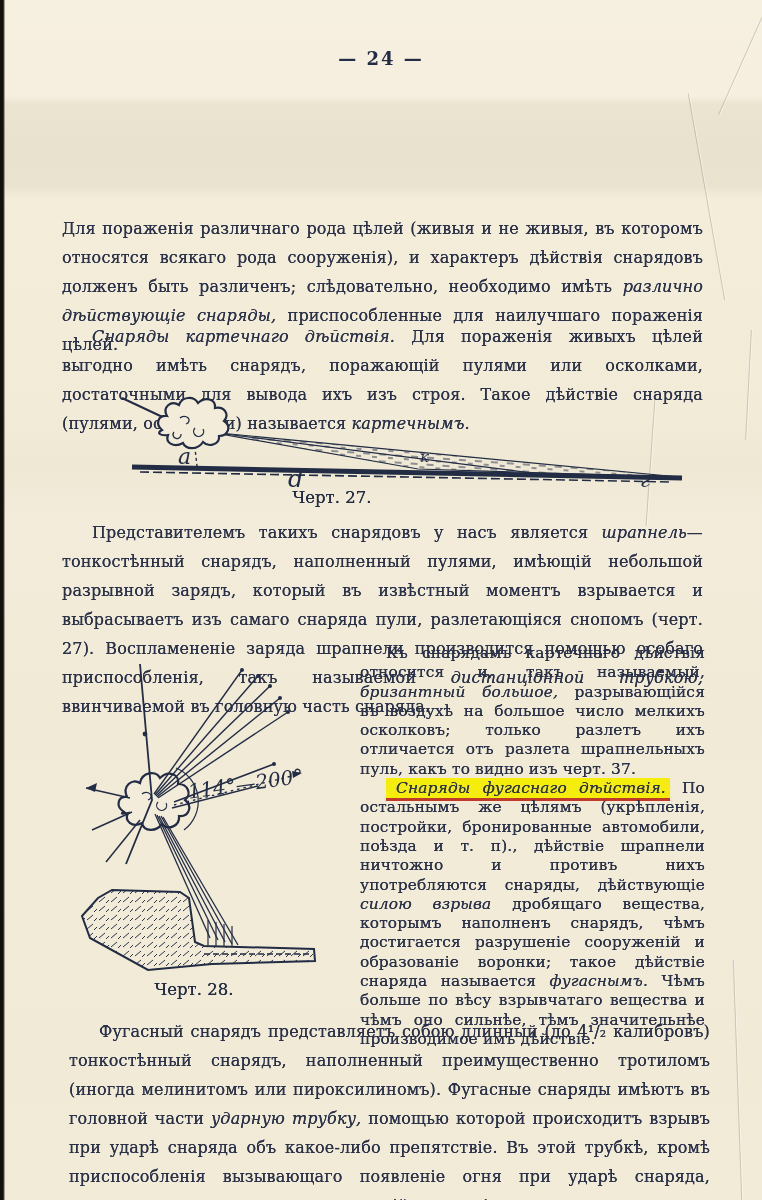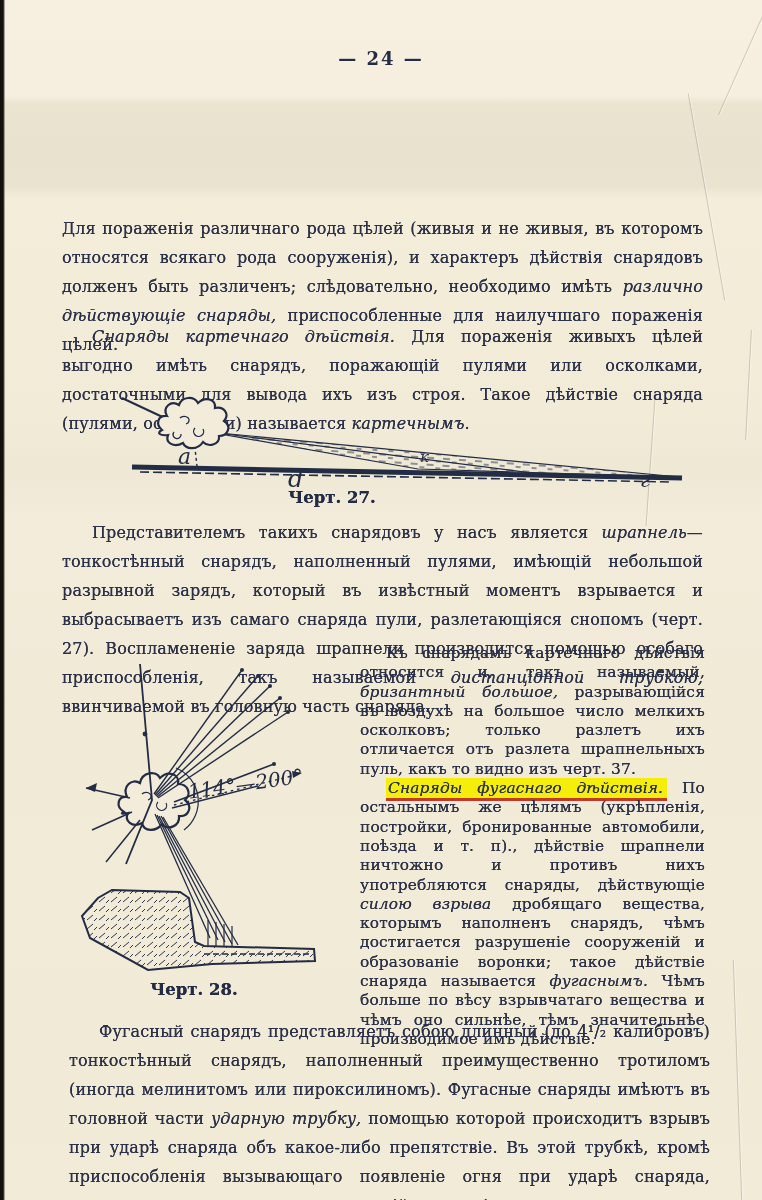--- a/index.html
+++ b/index.html
@@ -31,30 +31,30 @@
 
   .blk{position:absolute;left:62px;width:641px;}
   .para{margin:0;text-align:justify;font-size:16px;line-height:29px;
     letter-spacing:.15px;text-shadow:0 0 .4px currentColor;}
   .indent{text-indent:30px;}
   .it{font-style:italic;}
   .heading{float:left;width:160px;height:46px;font-size:17px;font-weight:bold;
     color:#1d2740;padding-top:1px;text-shadow:0 0 .5px currentColor;}
 
   .figure{position:absolute;}
-  .figcaption{position:absolute;font-size:16.5px;font-weight:bold;color:#232c44;
+  .figcaption{position:absolute;font-size:16.5px;font-weight:normal;color:#232c44;
     text-align:center;text-shadow:0 0 .4px currentColor;}
 
   .twocol{position:absolute;left:62px;top:644px;width:643px;display:flex;}
   .figcol{position:relative;width:298px;flex:0 0 298px;height:372px;}
   .textcol{width:345px;font-size:15.4px;line-height:19.3px;}
   .textcol .para{font-size:15.4px;line-height:19.3px;}
   .textcol .indent{text-indent:26px;}
 
-  .hl{font-style:italic;background:#f5ee0b;padding:1px 4px 1px 2px;
+  .hl{font-style:italic;background:#f5ee0b;padding:1px 4px 1px 10px;
     border-bottom:3px solid #bf3a28;box-decoration-break:clone;}
 
   svg text{font-family:"DejaVu Serif","Liberation Serif",serif;}
   .ink{stroke:#222c44;fill:none;}
 </style>
 </head>
 <body>
 
 <div class="page">
   <div class="edge-strip"></div>

